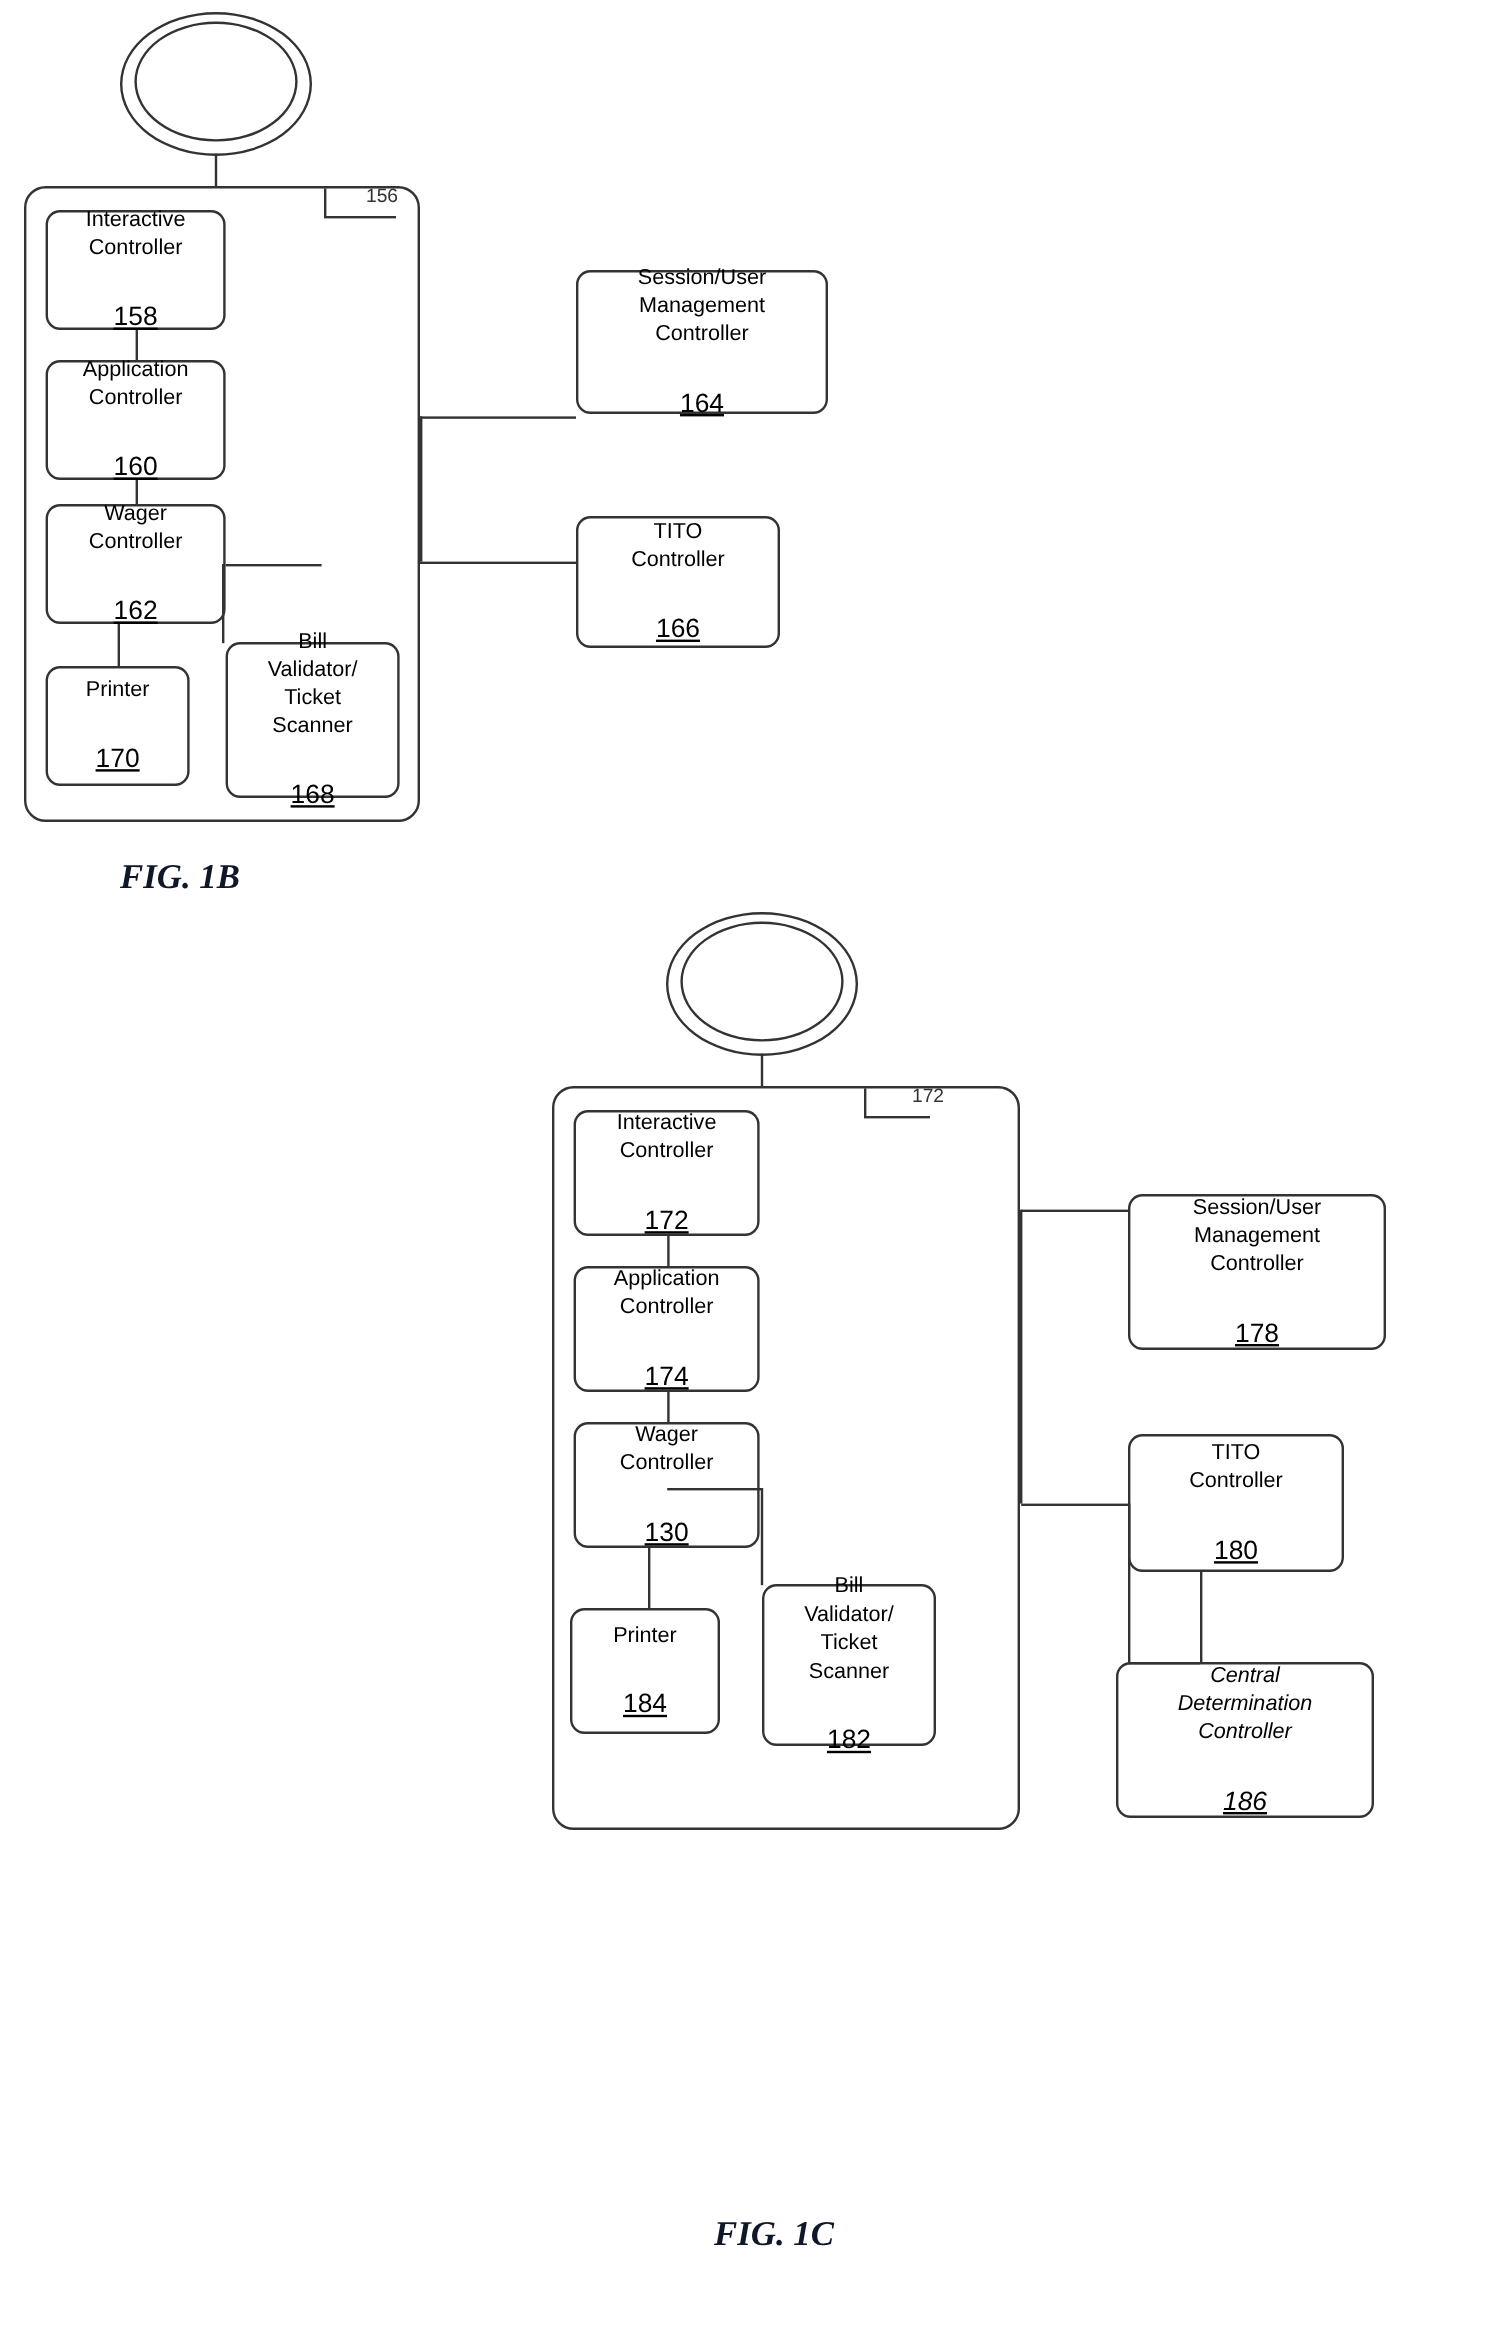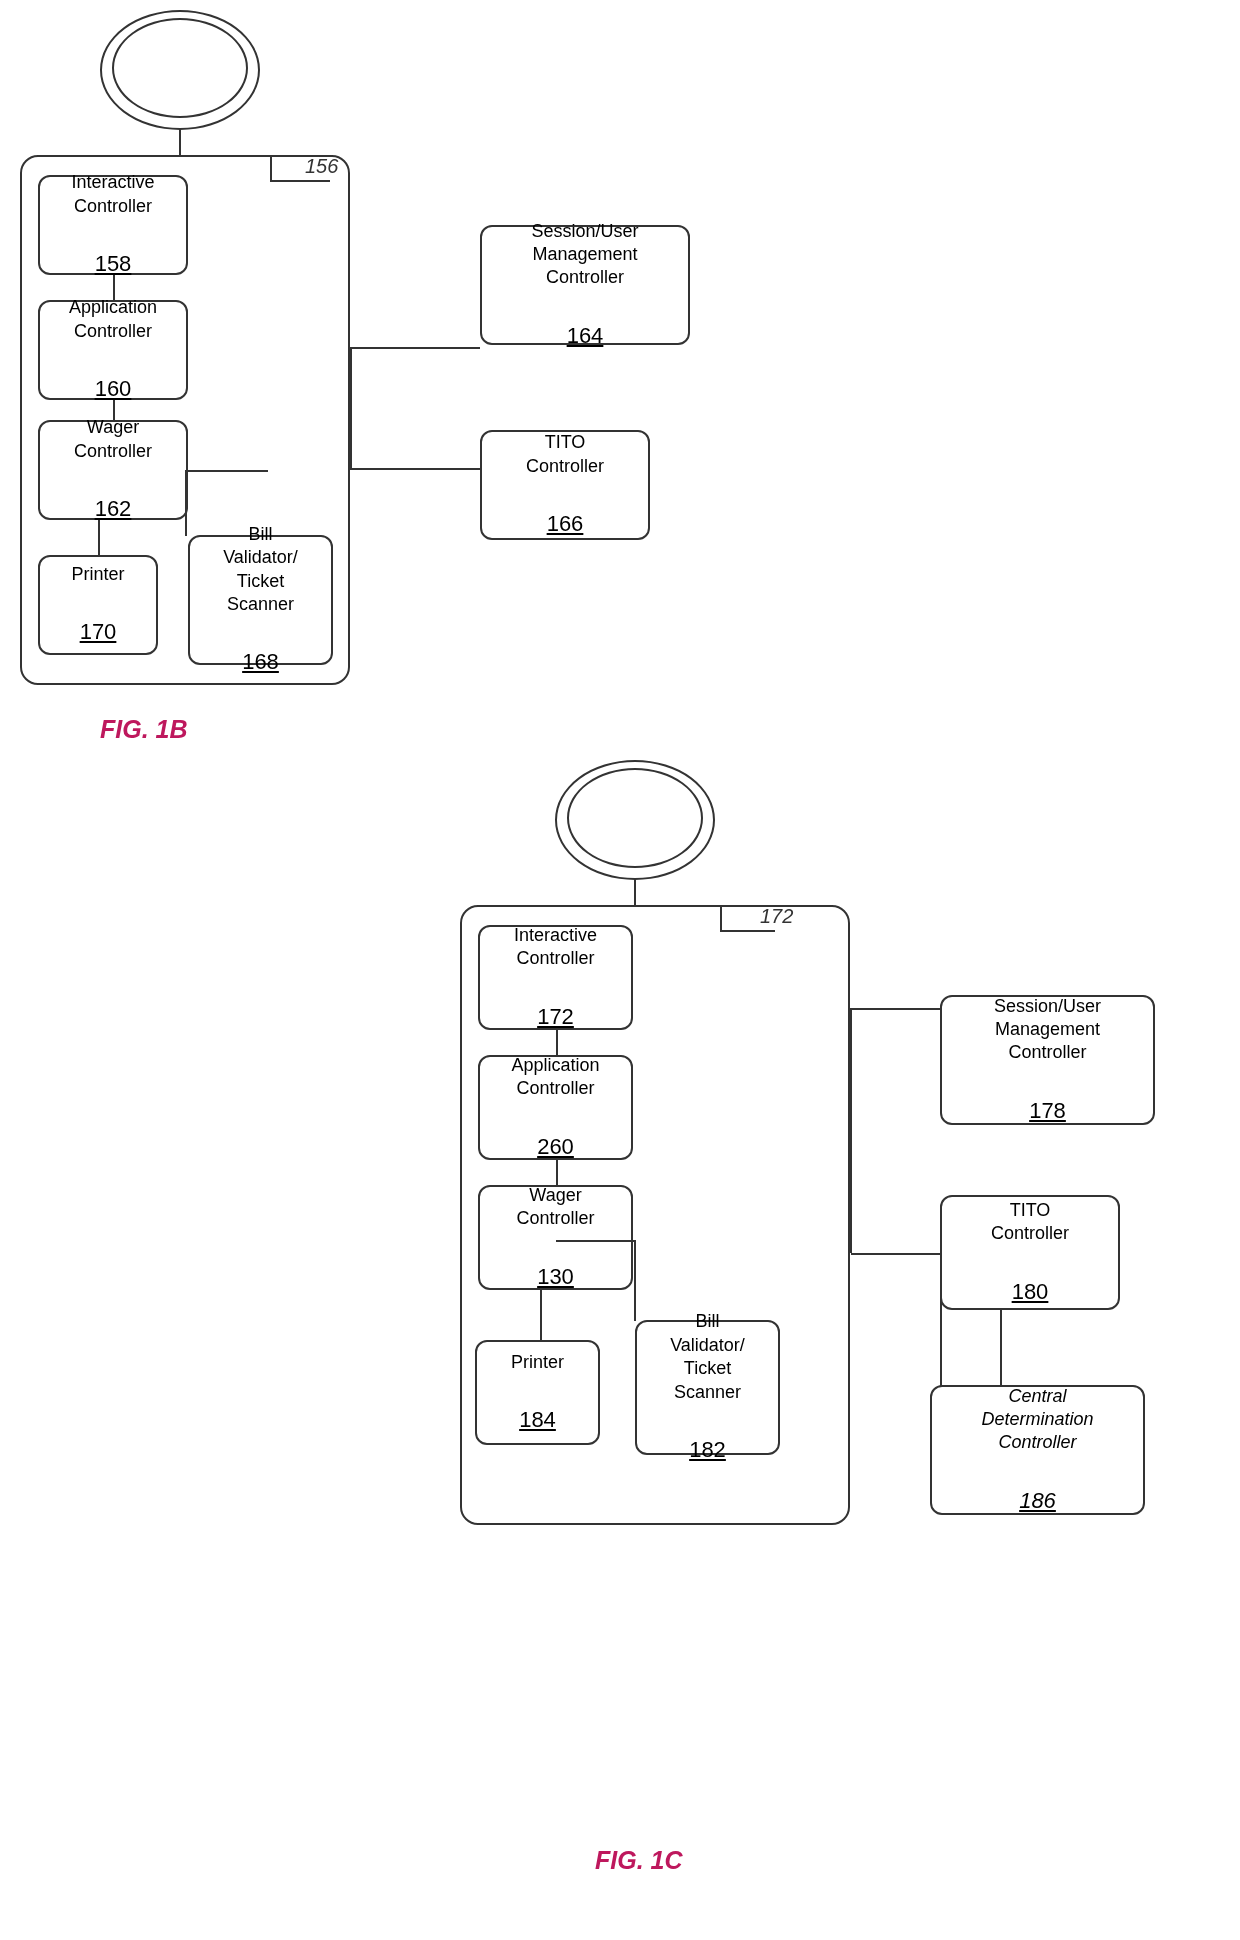--- a/index.html
+++ b/index.html
@@ -53,31 +53,31 @@
     
     .line {
       position: absolute;
       background: #333;
     }
     .hline { height: 2px; }
     .vline { width: 2px; }
     
     .fig-label {
       position: absolute;
-      font-size: 25px;
+      font-size: 29px;
       font-style: italic;
       font-weight: bold;
-      color: #be185d;
+      color: #0f172a;
+      font-family: Liberation Serif, serif;
     }
     
     .ref-label {
       position: absolute;
-      font-size: 20px;
+      font-size: 16px;
       color: #333;
-      font-style: italic;
     }
   </style>
 </head>
 <body>
 
 <div class="diagram-container">
 
   <div class="oval" style="left:100px; top:10px; width:160px; height:120px;"></div>
 
   <div class="line vline" style="left:179px; top:128px; height:30px;"></div>
@@ -154,21 +154,21 @@
   <div class="line hline" style="left:720px; top:930px; width:55px;"></div>
   <div class="line vline" style="left:720px; top:907px; height:24px;"></div>
 
   <div class="box" style="left:478px; top:925px; width:155px; height:105px;">
     <span>Interactive<br>Controller</span>
     <span class="ref">172</span>
   </div>
 
   <div class="box" style="left:478px; top:1055px; width:155px; height:105px;">
     <span>Application<br>Controller</span>
-    <span class="ref">260</span>
+    <span class="ref">174</span>
   </div>
 
   <div class="box" style="left:478px; top:1185px; width:155px; height:105px;">
     <span>Wager<br>Controller</span>
     <span class="ref">130</span>
   </div>
 
   <div class="box" style="left:475px; top:1340px; width:125px; height:105px;">
     <span>Printer</span>
     <span class="ref">184</span>

